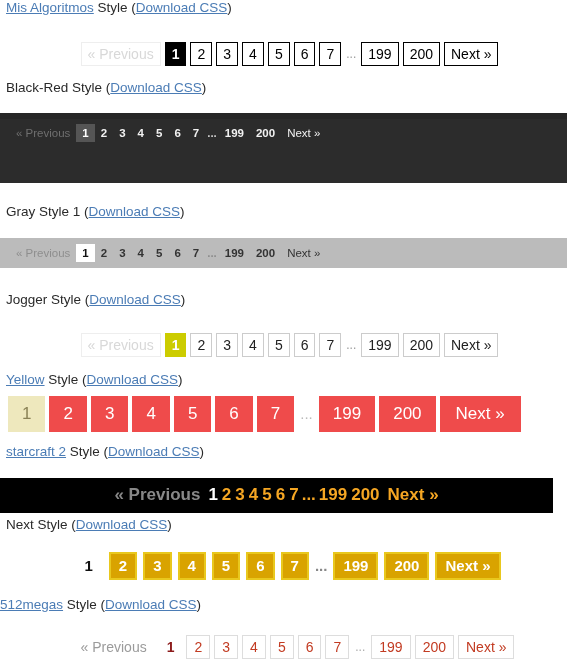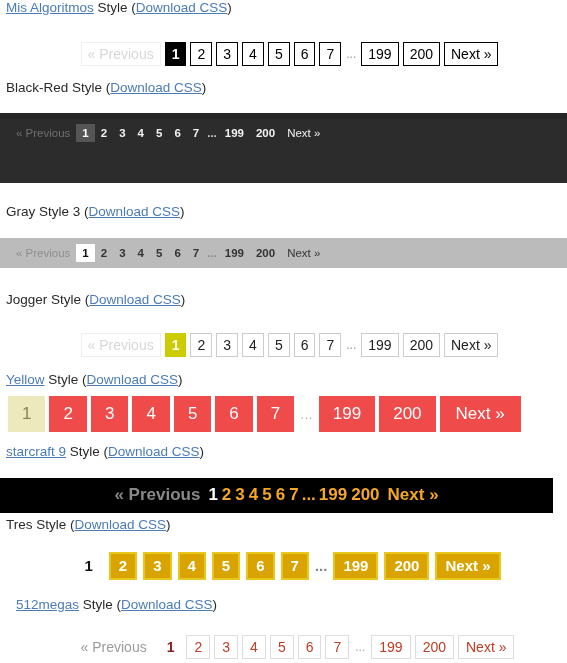--- a/index.html
+++ b/index.html
@@ -249,21 +249,21 @@
   <div class="abs blackred-bar" style="top:113px;">
     <div class="topline"></div>
     <div class="pager blackred">
       <span class="prev-dis">« Previous</span><span class="current">1</span><a href="#">2</a><a href="#">3</a><a href="#">4</a><a href="#">5</a><a href="#">6</a><a href="#">7</a><span class="dots">...</span><a href="#">199</a><a href="#">200</a><a class="nextlnk" href="#">Next »</a>
     </div>
     <div class="botline"></div>
   </div>
 
   <div class="abs" style="top:204px;left:6px;">
     <span class="heading">
-      <span class="paren">Gray Style 3</span><span class="paren"> </span><span class="paren">(</span><a class="lnk" href="#">Download CSS</a><span class="paren">)</span>
+      <span class="paren">Gray Style 1</span><span class="paren"> </span><span class="paren">(</span><a class="lnk" href="#">Download CSS</a><span class="paren">)</span>
     </span>
   </div>
 
   <div class="abs gray2-bar" style="top:238px;">
     <div class="pager gray2">
       <span class="prev-dis">« Previous</span><span class="current">1</span><a href="#">2</a><a href="#">3</a><a href="#">4</a><a href="#">5</a><a href="#">6</a><a href="#">7</a><span class="dots">...</span><a href="#">199</a><a href="#">200</a><a class="nextlnk" href="#">Next »</a>
     </div>
   </div>
 
   <div class="abs" style="top:292px;left:6px;">
@@ -281,41 +281,41 @@
       <a class="lnk" href="#">Yellow</a><span class="paren"> Style </span><span class="paren">(</span><a class="lnk" href="#">Download CSS</a><span class="paren">)</span>
     </span>
   </div>
 
   <div class="abs pager jogger" style="top:396px;width:567px;">
     <span class="current">1</span><a href="#">2</a><a href="#">3</a><a href="#">4</a><a href="#">5</a><a href="#">6</a><a href="#">7</a><span class="dots">...</span><a href="#">199</a><a href="#">200</a><a class="nextlnk" href="#">Next »</a>
   </div>
 
   <div class="abs" style="top:444px;left:6px;">
     <span class="heading">
-      <a class="lnk" href="#">starcraft 9</a><span class="paren"> Style </span><span class="paren">(</span><a class="lnk" href="#">Download CSS</a><span class="paren">)</span>
+      <a class="lnk" href="#">starcraft 2</a><span class="paren"> Style </span><span class="paren">(</span><a class="lnk" href="#">Download CSS</a><span class="paren">)</span>
     </span>
   </div>
 
   <div class="abs sc2-bar" style="top:478px;">
     <div class="pager sc2">
       <span class="prev-dis">« Previous</span><span class="current">1</span><a href="#">2</a><a href="#">3</a><a href="#">4</a><a href="#">5</a><a href="#">6</a><a href="#">7</a><span class="dots">...</span><a href="#">199</a><a href="#">200</a><a class="nextlnk" href="#">Next »</a>
     </div>
   </div>
 
   <div class="abs" style="top:517px;left:6px;">
     <span class="heading">
-      <span class="paren">Tres</span><span class="paren"> Style </span><span class="paren">(</span><a class="lnk" href="#">Download CSS</a><span class="paren">)</span>
+      <span class="paren">Next</span><span class="paren"> Style </span><span class="paren">(</span><a class="lnk" href="#">Download CSS</a><span class="paren">)</span>
     </span>
   </div>
 
   <div class="abs pager tres" style="top:552px;width:567px;">
     <span class="current">1</span><a href="#">2</a><a href="#">3</a><a href="#">4</a><a href="#">5</a><a href="#">6</a><a href="#">7</a><span class="dots">...</span><a href="#">199</a><a href="#">200</a><a href="#">Next »</a>
   </div>
 
-  <div class="abs" style="top:597px;left:16px;">
+  <div class="abs" style="top:597px;left:0;">
     <span class="heading">
       <a class="lnk" href="#">512megas</a><span class="paren"> Style </span><span class="paren">(</span><a class="lnk" href="#">Download CSS</a><span class="paren">)</span>
     </span>
   </div>
 
   <div class="abs pager megas" style="top:635px;width:567px;">
     <span class="prev-dis">« Previous</span><span class="current">1</span><a href="#">2</a><a href="#">3</a><a href="#">4</a><a href="#">5</a><a href="#">6</a><a href="#">7</a><span class="dots">...</span><a href="#">199</a><a href="#">200</a><a href="#">Next »</a>
   </div>
 
 </div>

